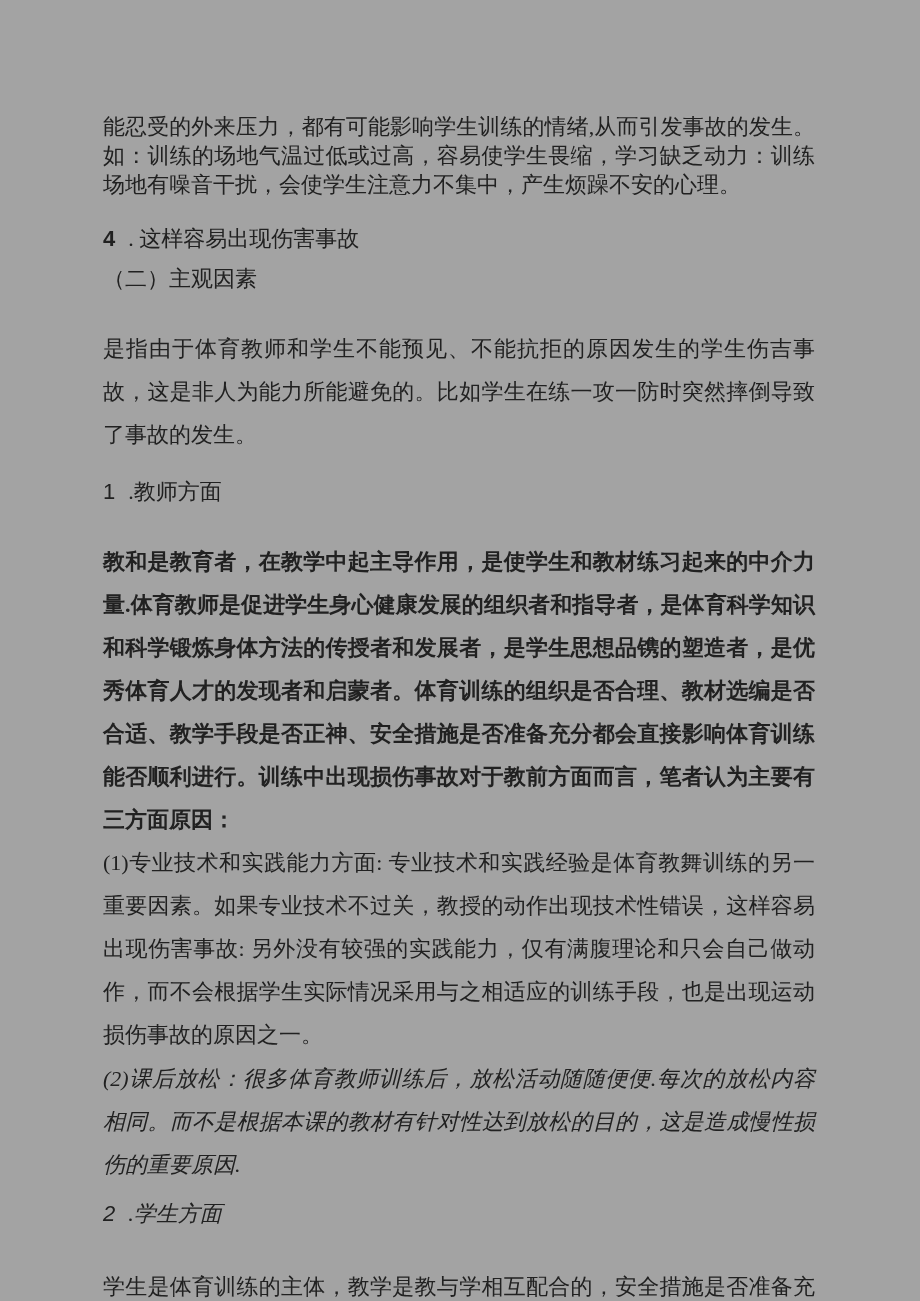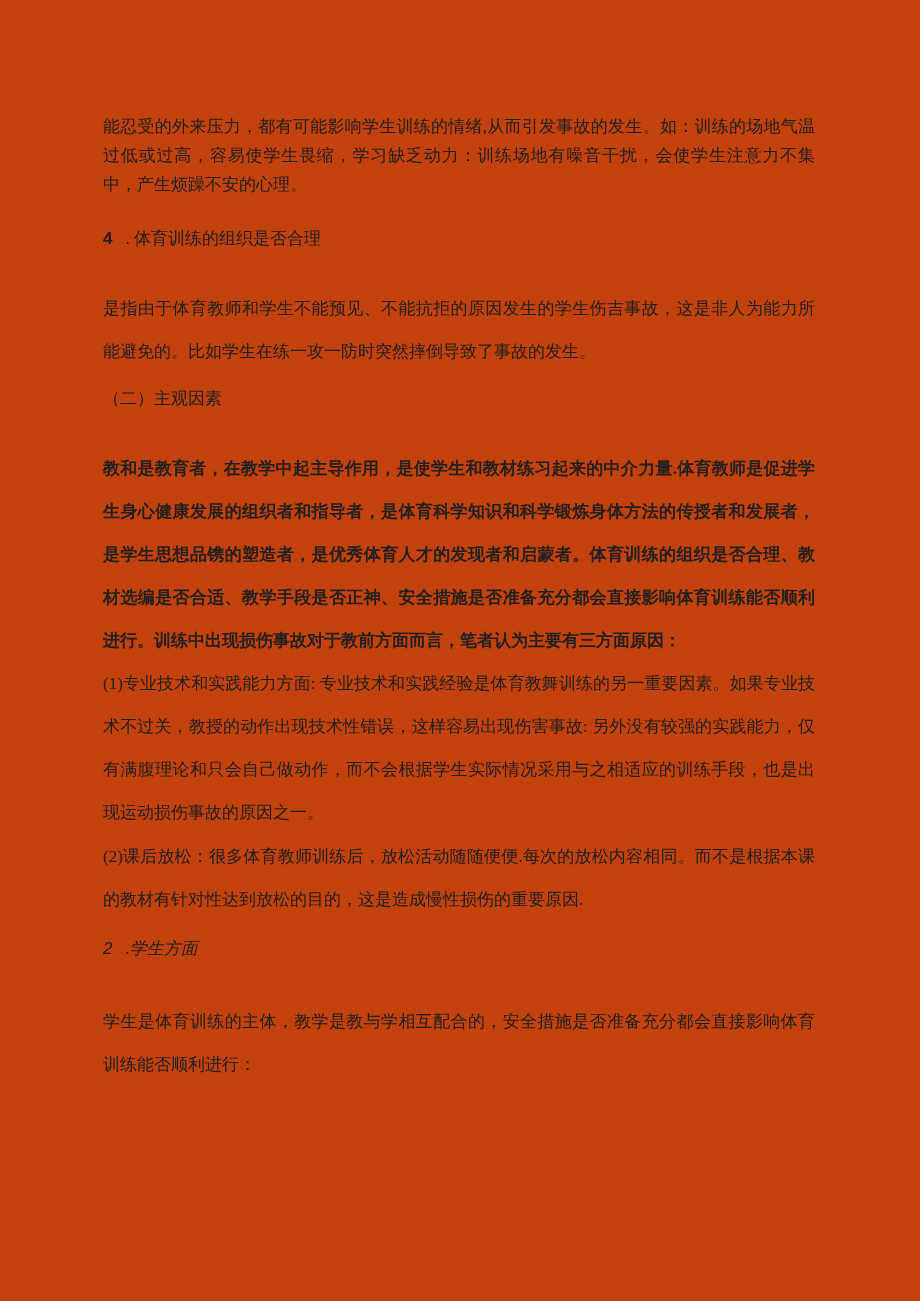--- a/index.html
+++ b/index.html
@@ -10,24 +10,24 @@
   body {
     width: 920px;
     height: 1301px;
     overflow: hidden;
   }
   .page {
     box-sizing: border-box;
     width: 920px;
     height: 1301px;
     padding: 112px 105px 0 103px;
-    background: #c2410c;
+    background: #a3a3a3;
     font-family: "Liberation Serif", "DejaVu Serif", serif;
     color: #212121;
-    font-size: 17px;
+    font-size: 22px;
   }
   .block {
     margin: 0;
     text-align: justify;
     white-space: pre-wrap;
     word-break: normal;
   }
   .lh-s { line-height: 29px; }   
   .lh-l { line-height: 43px; }   
   .heading { text-align: left; }
@@ -37,30 +37,31 @@
   }
   .h-num.bold { font-weight: bold; }
 </style>
 </head>
 <body>
 
 <div class="page">
 
   <p class="block lh-s" style="margin-top:0;">能忍受的外来压力，都有可能影响学生训练的情绪,从而引发事故的发生。如：训练的场地气温过低或过高，容易使学生畏缩，学习缺乏动力：训练场地有噪音干扰，会使学生注意力不集中，产生烦躁不安的心理。</p>
 
-  <p class="block lh-s heading" style="margin-top:25px;"><span class="h-num bold">4</span><span>. 体育训练的组织是否合理</span></p>
+  <p class="block lh-s heading" style="margin-top:25px;"><span class="h-num bold">4</span><span>. 这样容易出现伤害事故</span></p>
+
+  <p class="block lh-s heading" style="margin-top:11px;">（二）主观因素</p>
 
   <p class="block lh-l" style="margin-top:34px;">是指由于体育教师和学生不能预见、不能抗拒的原因发生的学生伤吉事故，这是非人为能力所能避免的。比如学生在练一攻一防时突然摔倒导致了事故的发生。</p>
 
-  <p class="block lh-s heading" style="margin-top:11px;">（二）主观因素</p>
-
+  <p class="block lh-s heading" style="margin-top:21px;"><span class="h-num">1</span><span>.教师方面</span></p>
 
   <p class="block lh-l" style="margin-top:34px;font-weight:bold;">教和是教育者，在教学中起主导作用，是使学生和教材练习起来的中介力量.体育教师是促进学生身心健康发展的组织者和指导者，是体育科学知识和科学锻炼身体方法的传授者和发展者，是学生思想品镌的塑造者，是优秀体育人才的发现者和启蒙者。体育训练的组织是否合理、教材选编是否合适、教学手段是否正神、安全措施是否准备充分都会直接影响体育训练能否顺利进行。训练中出现损伤事故对于教前方面而言，笔者认为主要有三方面原因：</p>
 
   <p class="block lh-l" style="margin-top:0;">(1)专业技术和实践能力方面: 专业技术和实践经验是体育教舞训练的另一重要因素。如果专业技术不过关，教授的动作出现技术性错误，这样容易出现伤害事故: 另外没有较强的实践能力，仅有满腹理论和只会自己做动作，而不会根据学生实际情况采用与之相适应的训练手段，也是出现运动损伤事故的原因之一。</p>
 
-  <p class="block lh-l" style="margin-top:1px;">(2)课后放松：很多体育教师训练后，放松活动随随便便.每次的放松内容相同。而不是根据本课的教材有针对性达到放松的目的，这是造成慢性损伤的重要原因.</p>
+  <p class="block lh-l" style="margin-top:1px;font-style:italic;">(2)课后放松：很多体育教师训练后，放松活动随随便便.每次的放松内容相同。而不是根据本课的教材有针对性达到放松的目的，这是造成慢性损伤的重要原因.</p>
 
   <p class="block lh-s heading" style="margin-top:13px;font-style:italic;"><span class="h-num">2</span><span>.学生方面</span></p>
 
   <p class="block lh-l" style="margin-top:37px;">学生是体育训练的主体，教学是教与学相互配合的，安全措施是否准备充分都会直接影响体育训练能否顺利进行：</p>
 
 </div>
 
 </body></html>

